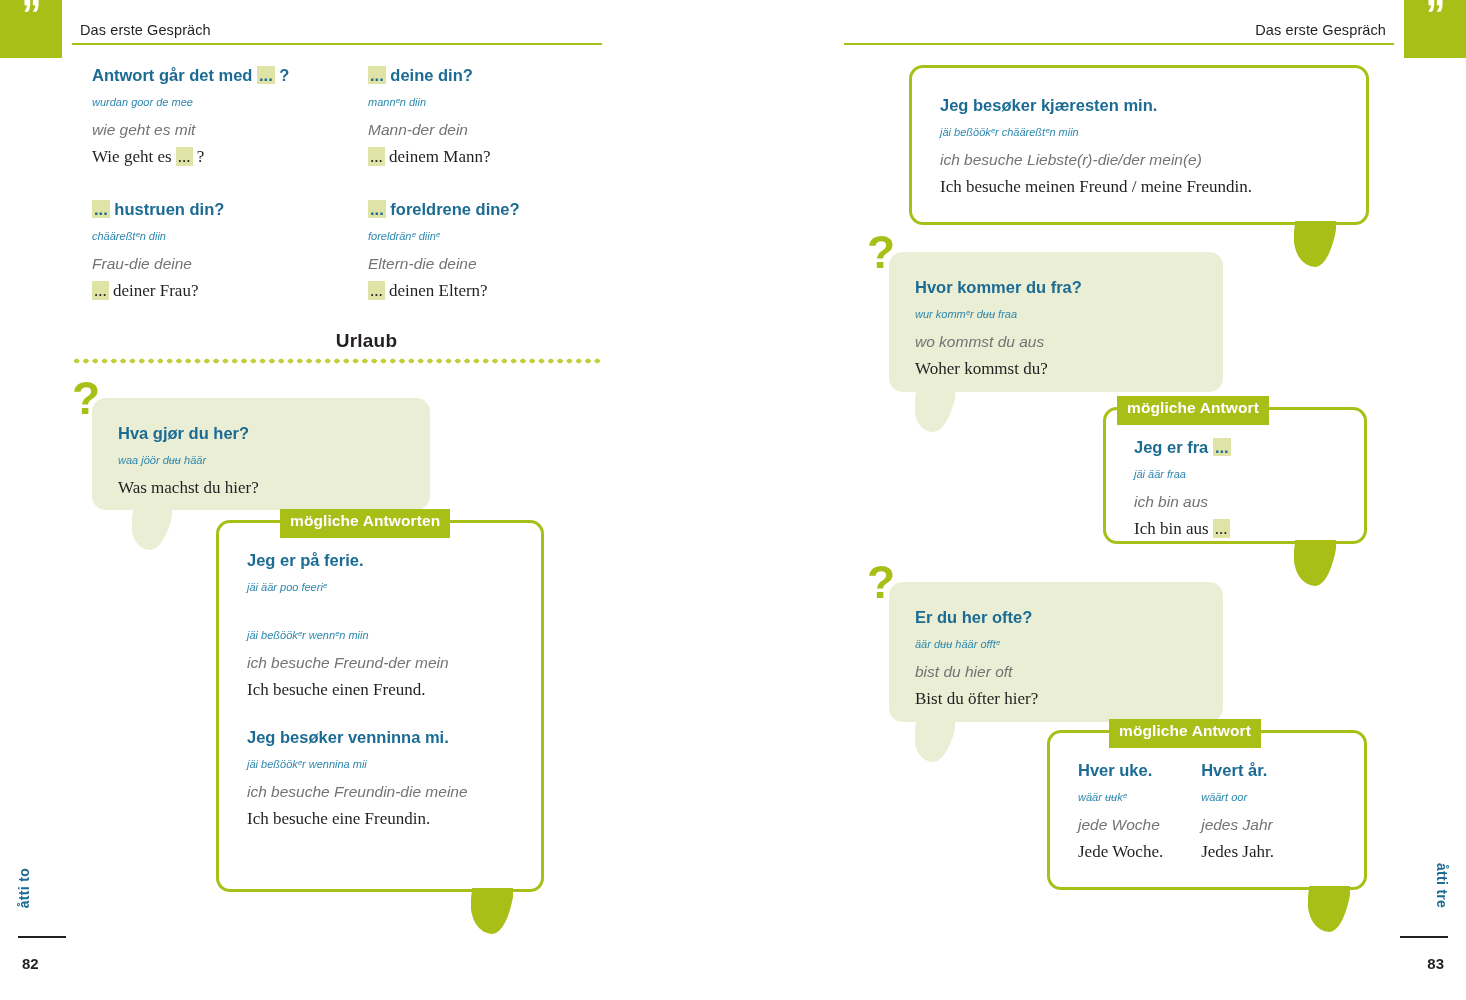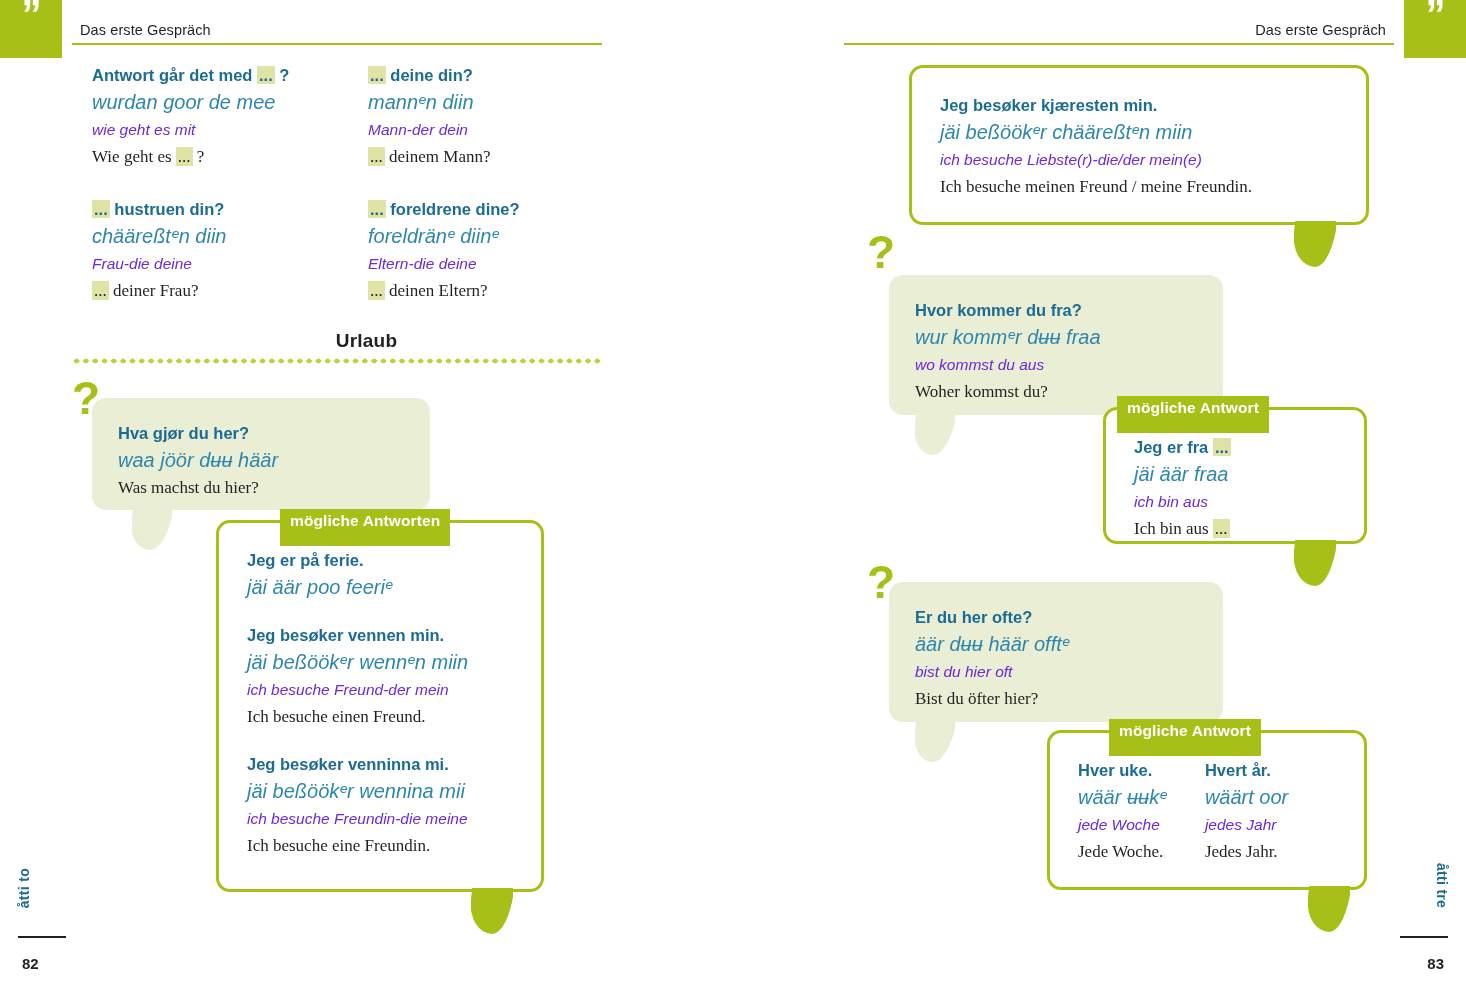--- a/index.html
+++ b/index.html
@@ -104,30 +104,30 @@
   .l-no {
     font-size: 16.5px;
     font-weight: 700;
     color: #1b6b93;
     line-height: 27px;
     white-space: nowrap;
   }
   .l-ph {
     font-family: "Liberation Sans", sans-serif;
     font-style: italic;
-    font-size: 20px;
+    font-size: 11px;
     color: #2d87ad;
     line-height: 27px;
     white-space: nowrap;
   }
   .l-lit {
     font-family: "Liberation Sans", sans-serif;
     font-style: italic;
     font-size: 15.5px;
-    color: #6d28d9;
+    color: #737373;
     line-height: 27px;
     white-space: nowrap;
   }
   .l-de {
     font-family: "Liberation Serif", serif;
     font-size: 17px;
     color: #231f20;
     line-height: 27px;
     white-space: nowrap;
   }
@@ -211,21 +211,21 @@
     transform: skewX(-6deg);
   }
 
   
   .answer-label {
     position: absolute;
     background: #a7bf17;
     color: #ffffff;
     font-size: 15.5px;
     font-weight: 700;
-    padding: 3px 10px 16px 10px;
+    padding: 3px 10px 8px 10px;
     white-space: nowrap;
     letter-spacing: .1px;
     z-index: 5;
   }
 
   .blk { margin-bottom: 0; }
   .blk + .blk { margin-top: 21px; }
 
   .cols { display: flex; }
   .cols > div + div { margin-left: 38px; }
@@ -285,21 +285,20 @@
     </div>
 
     <div class="answer-label" style="left:280px; top:509px;">mögliche Antworten</div>
 
     <div class="bubble-out" style="left:216px; top:520px; width:328px; height:372px;">
       <div class="blk">
         <div class="l-no">Jeg er på ferie.</div>
         <div class="l-ph">jäi äär poo feeriᵉ</div>
       </div>
       <div class="blk">
-        <div class="l-no">Jeg besøker vennen min.</div>
         <div class="l-ph">jäi beßöökᵉr wennᵉn miin</div>
         <div class="l-lit">ich besuche Freund-der mein</div>
         <div class="l-de">Ich besuche einen Freund.</div>
       </div>
       <div class="blk">
         <div class="l-no">Jeg besøker venninna mi.</div>
         <div class="l-ph">jäi beßöökᵉr wennina mii</div>
         <div class="l-lit">ich besuche Freundin-die meine</div>
         <div class="l-de">Ich besuche eine Freundin.</div>
       </div>
@@ -323,21 +322,21 @@
     <div class="bubble-out" style="left:176px; top:65px; width:460px; height:160px;">
       <div class="l-no">Jeg besøker kjæresten min.</div>
       <div class="l-ph">jäi beßöökᵉr chääreßtᵉn miin</div>
       <div class="l-lit">ich besuche Liebste(r)-die/der mein(e)</div>
       <div class="l-de">Ich besuche meinen Freund / meine Freundin.</div>
       <div class="tail-o" style="left:382px; bottom:-45px;"></div>
     </div>
 
     <div class="qmark" style="left:134px; top:232px;">?</div>
 
-    <div class="bubble-fill" style="left:156px; top:252px; width:334px; height:140px;margin-top:23px;">
+    <div class="bubble-fill" style="left:156px; top:252px; width:334px; height:140px;">
       <div class="l-no">Hvor kommer du fra?</div>
       <div class="l-ph">wur kommᵉr dʉʉ fraa</div>
       <div class="l-lit">wo kommst du aus</div>
       <div class="l-de">Woher kommst du?</div>
       <div class="tail" style="left:26px; bottom:-40px;"></div>
     </div>
 
     <div class="answer-label" style="left:384px; top:396px;">mögliche Antwort</div>
 
     <div class="bubble-out" style="left:370px; top:407px; width:264px; height:137px;">

